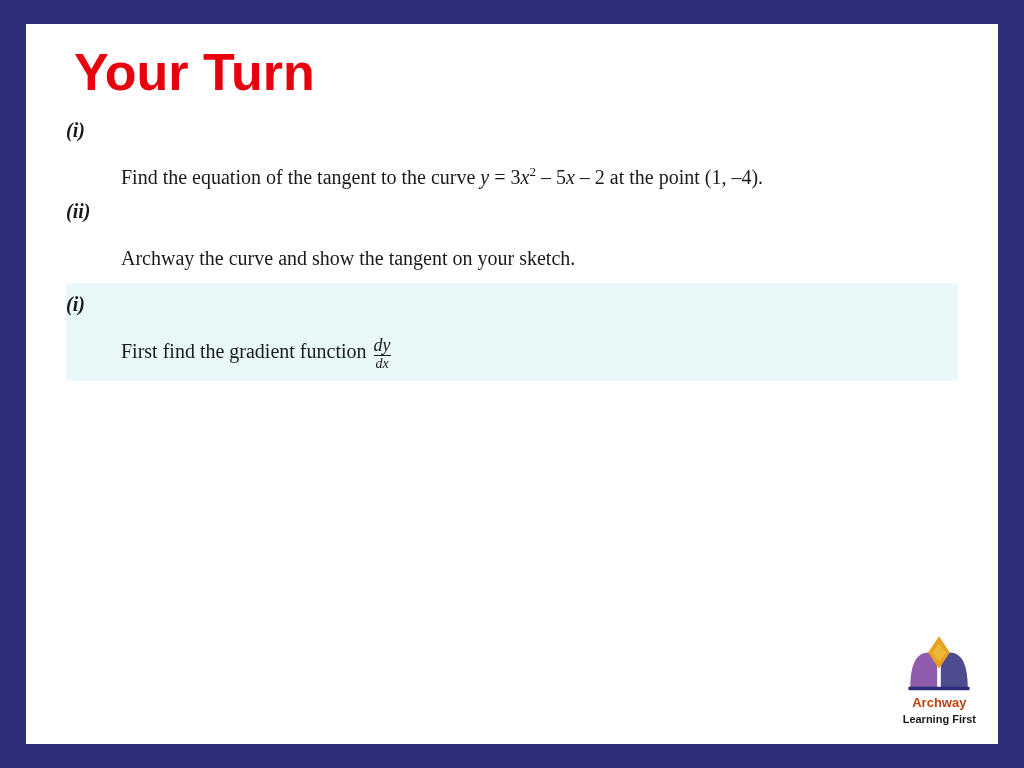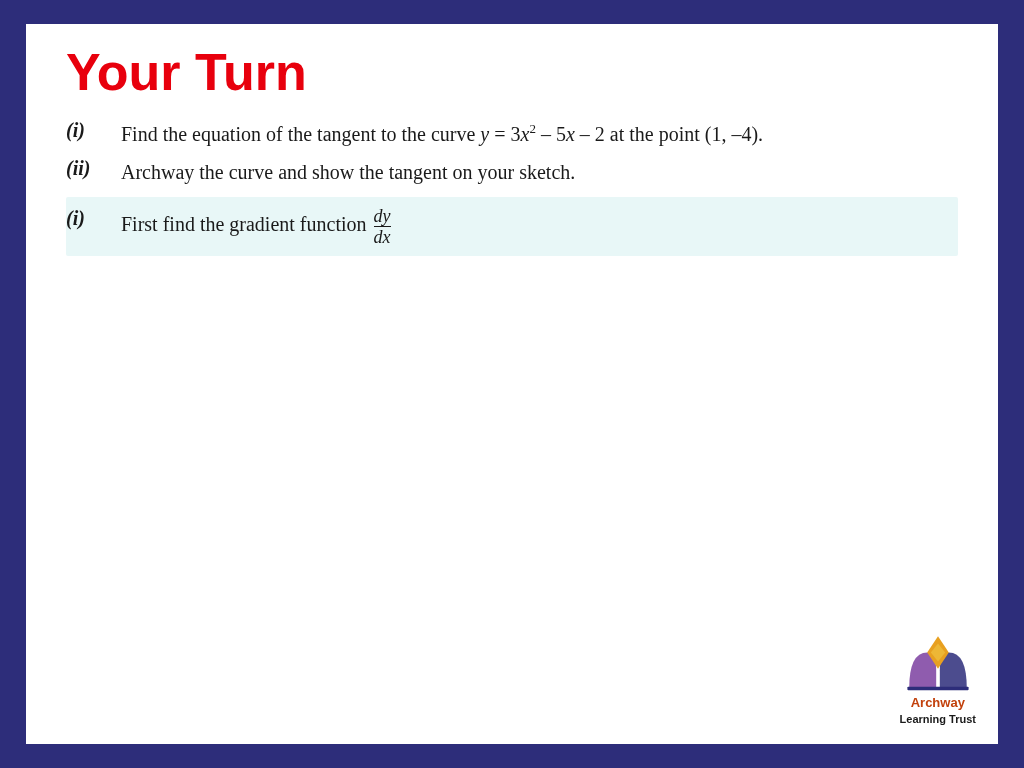--- a/index.html
+++ b/index.html
@@ -23,20 +23,21 @@
       padding: 20px 40px 20px 40px;
     }
 
     .title {
       font-family: Arial, Helvetica, sans-serif;
       font-size: 52px;
       font-weight: bold;
       color: #e8000d;
       margin-bottom: 18px;
       line-height: 1.1;
+      margin-left: 8px;
     }
 
     .question-list {
       list-style: none;
       margin-bottom: 10px;
     }
 
     .question-item {
       display: flex;
       align-items: flex-start;
@@ -48,20 +49,21 @@
     .question-label {
       font-weight: bold;
       font-style: italic;
       min-width: 55px;
       color: #1a1a1a;
     }
 
     .question-text {
       flex: 1;
       line-height: 1.5;
+      margin-top: 43px;
     }
 
     
     .math-italic {
       font-style: italic;
     }
 
     .highlighted-row {
       background: #e8f7f7;
       border-radius: 2px;
@@ -84,21 +86,21 @@
     }
 
     .fraction-numerator {
       border-bottom: 1px solid #1a1a1a;
       padding-bottom: 1px;
       font-size: 18px;
     }
 
     .fraction-denominator {
       padding-top: 1px;
-      font-size: 18px;
+      font-size: 14px;
     }
 
     
     .logo-container {
       position: absolute;
       bottom: 18px;
       right: 22px;
       display: flex;
       flex-direction: column;
       align-items: center;
@@ -171,17 +173,17 @@
       <path d="M72,68 Q72,28 52,28 Q42,28 42,48 L42,68 Z" fill="#2d2d7a" opacity="0.85"></path>
 
       <path d="M40,10 L52,28 L40,46 L28,28 Z" fill="#e8a020"></path>
 
       <path d="M40,18 L48,28 L40,38 L32,28 Z" fill="#f0c040" opacity="0.7"></path>
 
       <rect x="6" y="66" width="68" height="4" fill="#2d2d7a" rx="1"></rect>
     </svg>
     <div class="logo-text">
       <div class="archway">Archway</div>
-      <div>Learning Trust</div>
+      <div>Learning First</div>
     </div>
   </div>
 
 </div>
 
 </body></html>

